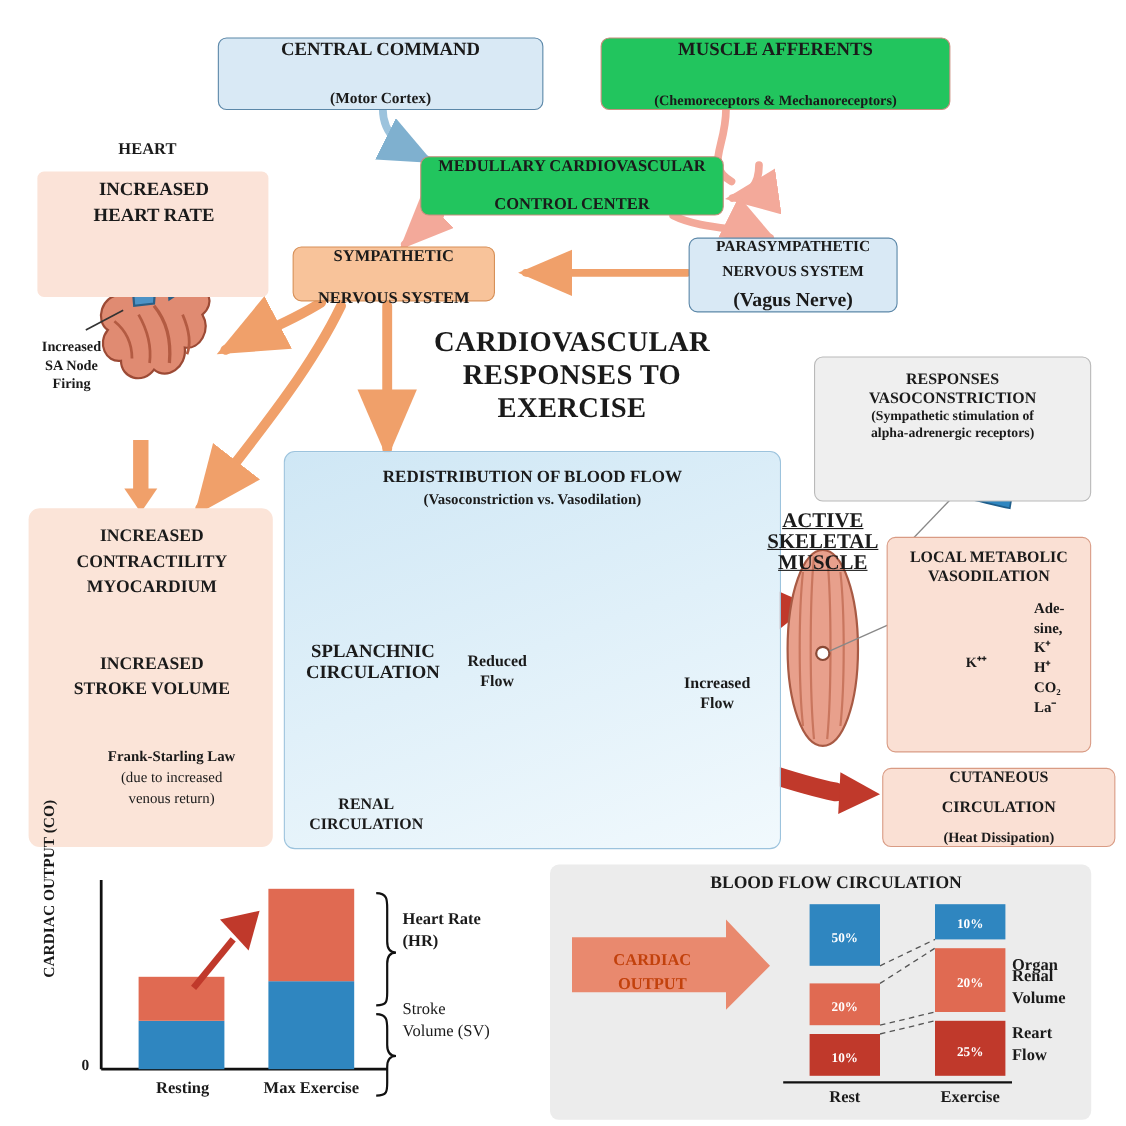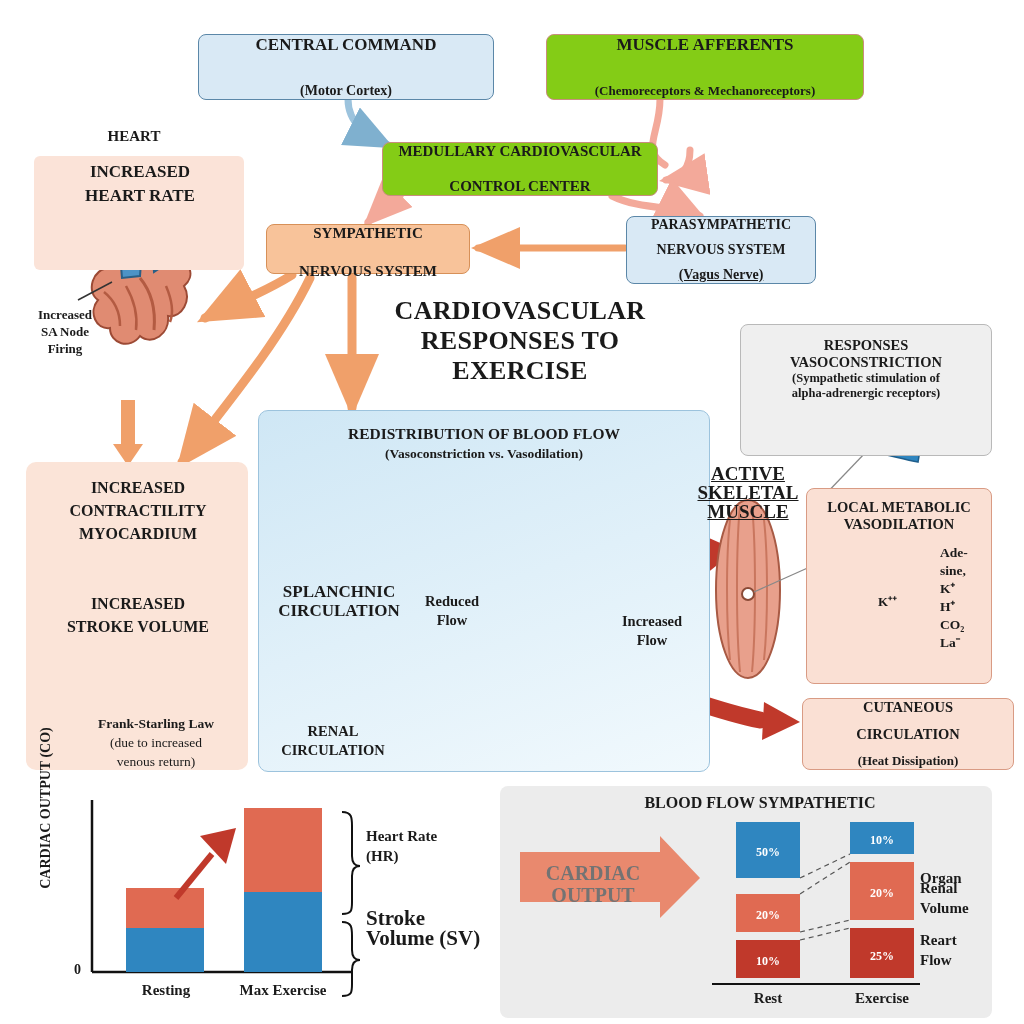--- a/index.html
+++ b/index.html
@@ -8,21 +8,21 @@
     background:#ffffff;
     font-family:"Liberation Serif", serif;
     position:relative;
     overflow:hidden;
     color:#1a1a1a;
   }
   .canvas{position:absolute;left:0;top:0;width:1024px;height:1024px;}
   .box{position:absolute;box-sizing:border-box;border-radius:8px;display:flex;flex-direction:column;align-items:center;justify-content:space-between;text-align:center;}
   .t-bold{font-weight:bold;}
   .blue-box{background:#d9e9f5;border:1.5px solid #5b87a8;}
-  .red-box{background:#84cc16;border:1.5px solid #c98d7d;}
+  .red-box{background:#22c55e;border:1.5px solid #c98d7d;}
   .orange-box{background:#f8c39a;border:1.5px solid #d79058;}
   .peach-box{background:#fae0d4;border:1.5px solid #d99b84;}
   .lightpeach{background:#fbe3d8;border:none;}
   .grey-box{background:#efefef;border:1.5px solid #b9b9b9;}
   .plain-peach{background:#fbe4d8;border:none;border-radius:10px;}
   .title{position:absolute;text-align:center;font-weight:bold;font-size:26px;line-height:30px;letter-spacing:.3px;}
   .lbl{position:absolute;text-align:center;font-weight:bold;}
   svg{position:absolute;left:0;top:0;overflow:visible;}
   .pct{fill:#ffffff;font-weight:bold;font-size:12px;font-family:"Liberation Serif",serif;}
 </style>
@@ -244,29 +244,29 @@
   <div class="box red-box" style="left:546px;top:34px;width:318px;height:66px;">
     <div class="t-bold" style="font-size:17px;">MUSCLE AFFERENTS</div>
     <div class="t-bold" style="font-size:13px;">(Chemoreceptors &amp; Mechanoreceptors)</div>
   </div>
 
   <div class="box red-box" style="left:382px;top:142px;width:276px;height:54px;">
     <div class="t-bold" style="font-size:15px;">MEDULLARY CARDIOVASCULAR</div>
     <div class="t-bold" style="font-size:15px;">CONTROL CENTER</div>
   </div>
 
-  <div class="box orange-box" style="left:266px;top:224px;width:204px;height:50px;gap:21px;">
+  <div class="box orange-box" style="left:266px;top:224px;width:184px;height:50px;gap:21px;">
     <div class="t-bold" style="font-size:15px;">SYMPATHETIC</div>
     <div class="t-bold" style="font-size:15px;">NERVOUS SYSTEM</div>
   </div>
 
   <div class="box blue-box" style="left:626px;top:216px;width:190px;height:68px;">
     <div class="t-bold" style="font-size:14px;">PARASYMPATHETIC</div>
     <div class="t-bold" style="font-size:14px;">NERVOUS SYSTEM</div>
-    <div class="t-bold" style="font-size:14px;text-decoration:underline;">(Vagus Nerve)</div>
+    <div class="t-bold" style="font-size:18px;">(Vagus Nerve)</div>
   </div>
 
   <div class="title" style="left:370px;top:296px;width:300px;">
     <span>CARDIOVASCULAR RESPONSES TO EXERCISE</span>
   </div>
 
   <div class="box lightpeach" style="left:34px;top:156px;width:210px;height:114px;border-radius:6px;"></div>
   <div class="lbl" style="left:74px;top:128px;width:120px;font-size:15px;">HEART</div>
   <div class="lbl" style="left:60px;top:162px;width:160px;font-size:17px;">INCREASED</div>
   <div class="lbl" style="left:60px;top:186px;width:160px;font-size:17px;">HEART RATE</div>
@@ -281,21 +281,21 @@
   <div class="lbl" style="left:36px;top:476px;width:204px;font-size:16px;line-height:23px;">
     <div>INCREASED</div>
     <div>CONTRACTILITY</div>
     <div>MYOCARDIUM</div>
   </div>
   <div class="lbl" style="left:36px;top:592px;width:204px;font-size:16px;line-height:23px;">
     <div>INCREASED</div>
     <div>STROKE VOLUME</div>
   </div>
   <div style="position:absolute;left:74px;top:678px;width:164px;font-size:13.5px;line-height:19px;text-align:center;">
-    <div style="font-weight:bold;margin-top:36px;">Frank-Starling Law</div>
+    <div style="font-weight:bold;">Frank-Starling Law</div>
     <div>(due to increased</div>
     <div>venous return)</div>
   </div>
 
   <div style="position:absolute;left:258px;top:410px;width:450px;height:360px;background:linear-gradient(160deg,#cfe7f5,#f1f9fd);border:1.5px solid #9cc3dd;border-radius:10px;"></div>
   <div class="lbl" style="left:282px;top:424px;width:404px;font-size:15.5px;line-height:20px;">
     <div>REDISTRIBUTION OF BLOOD FLOW</div>
     <div style="font-size:13.5px;">(Vasoconstriction vs. Vasodilation)</div>
   </div>
 
@@ -353,27 +353,27 @@
     <span>CARDIAC OUTPUT (CO)</span>
   </div>
   <div style="position:absolute;left:74px;top:962px;font-size:14px;font-weight:bold;">0</div>
   <div class="lbl" style="left:120px;top:982px;width:92px;font-size:15px;">Resting</div>
   <div class="lbl" style="left:222px;top:982px;width:122px;font-size:15px;">Max Exercise</div>
 
   <div style="position:absolute;left:366px;top:826px;width:110px;font-size:15px;line-height:20px;font-weight:bold;">
     <div>Heart Rate</div>
     <div>(HR)</div>
   </div>
-  <div style="position:absolute;left:366px;top:908px;width:120px;font-size:21px;line-height:20px;font-weight:bold;">
+  <div style="position:absolute;left:366px;top:908px;width:120px;font-size:15px;line-height:20px;font-weight:normal;">
     <div>Stroke</div>
     <div>Volume (SV)</div>
   </div>
 
-  <div class="lbl" style="left:560px;top:794px;width:400px;font-size:16px;">BLOOD FLOW SYMPATHETIC</div>
-  <div class="lbl" style="left:528px;top:862px;width:130px;font-size:20px;line-height:22px;color:#737373;">
+  <div class="lbl" style="left:560px;top:794px;width:400px;font-size:16px;">BLOOD FLOW CIRCULATION</div>
+  <div class="lbl" style="left:528px;top:862px;width:130px;font-size:15px;line-height:22px;color:#c2410c;">
     <div>CARDIAC</div>
     <div>OUTPUT</div>
   </div>
   <div class="lbl" style="left:730px;top:990px;width:76px;font-size:15px;">Rest</div>
   <div class="lbl" style="left:838px;top:990px;width:88px;font-size:15px;">Exercise</div>
 
   <div style="position:absolute;left:920px;top:828px;width:96px;font-size:15px;font-weight:bold;line-height:20px;margin-top:40px;">
     <div>Organ</div>
   </div>
   <div style="position:absolute;left:920px;top:878px;width:96px;font-size:15px;font-weight:bold;line-height:20px;">

